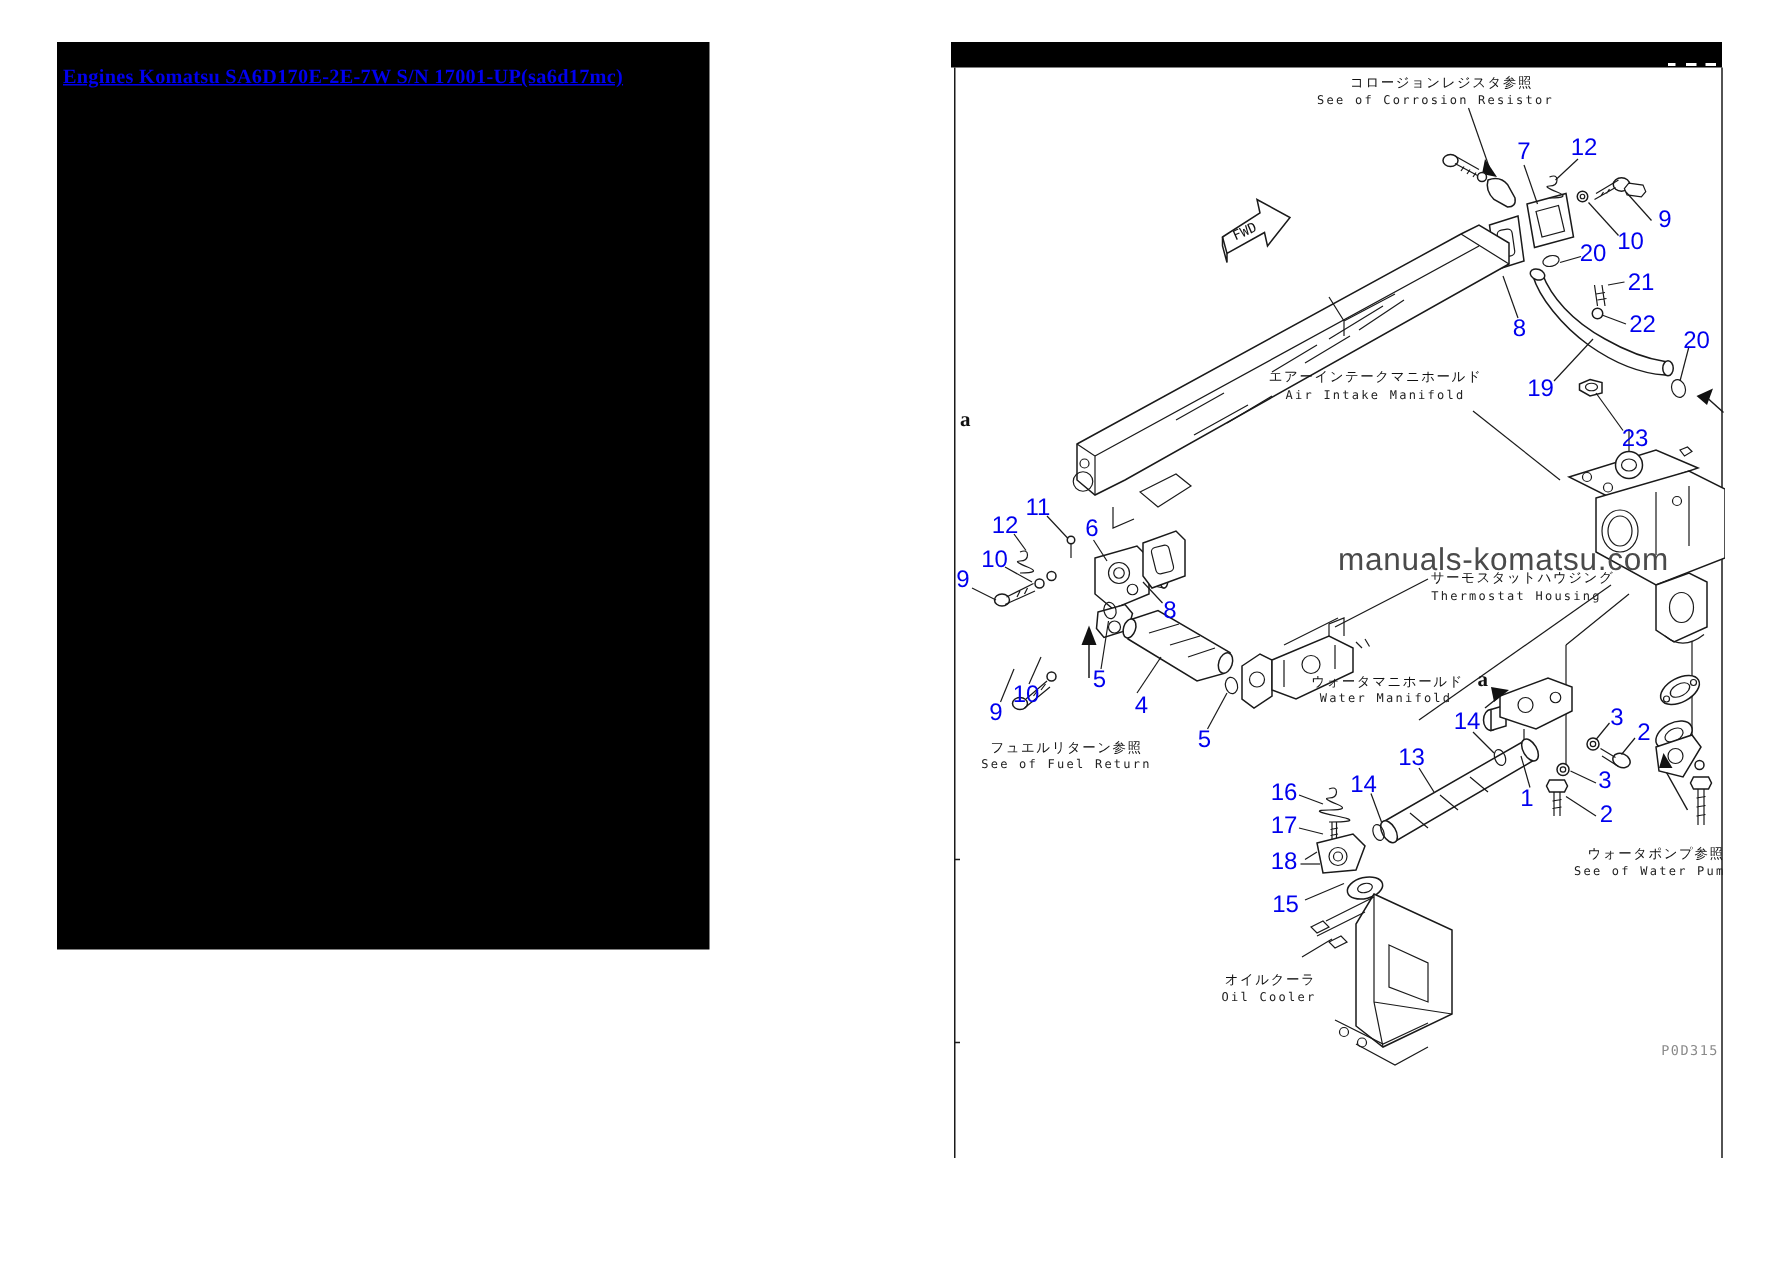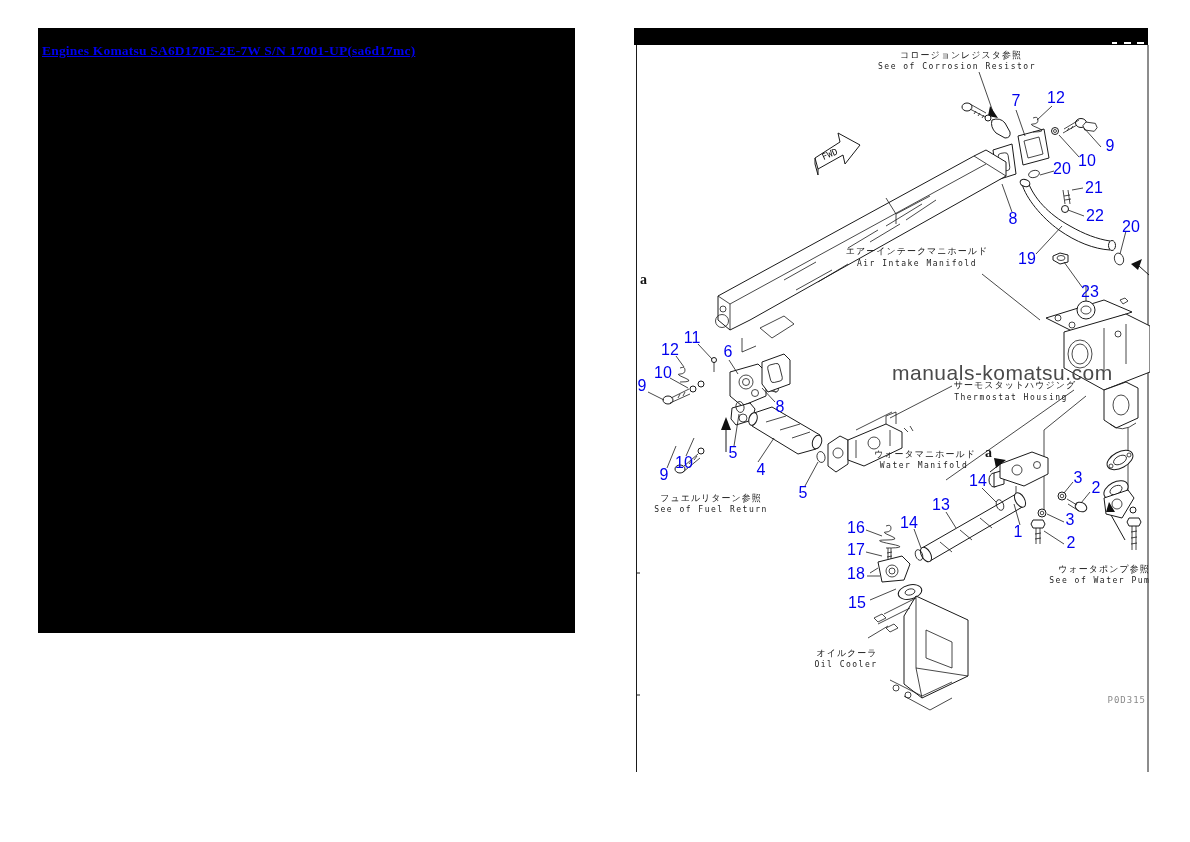--- a/index.html
+++ b/index.html
@@ -1,21 +1,21 @@
 <!DOCTYPE html>
 <html><head>
 <meta charset="utf-8">
 <style>
   html,body{margin:0;padding:0;}
   body{
     width:1190px;height:842px;position:relative;background:#ffffff;
     font-family:"Liberation Sans",sans-serif;overflow:hidden;
   }
   .black-panel{
-    position:absolute;left:38px;top:28px;width:537px;height:605px;
+    position:absolute;left:38px;top:28px;width:435px;height:605px;
     background:#000000;
   }
   .manual-link{
     position:absolute;left:4px;top:15px;
     font-family:"Liberation Serif",serif;
     font-size:13.5px;font-weight:600;letter-spacing:.2px;
     color:#0000ee;text-decoration:underline;cursor:pointer;
     white-space:nowrap;
   }
   .diagram-wrap{

